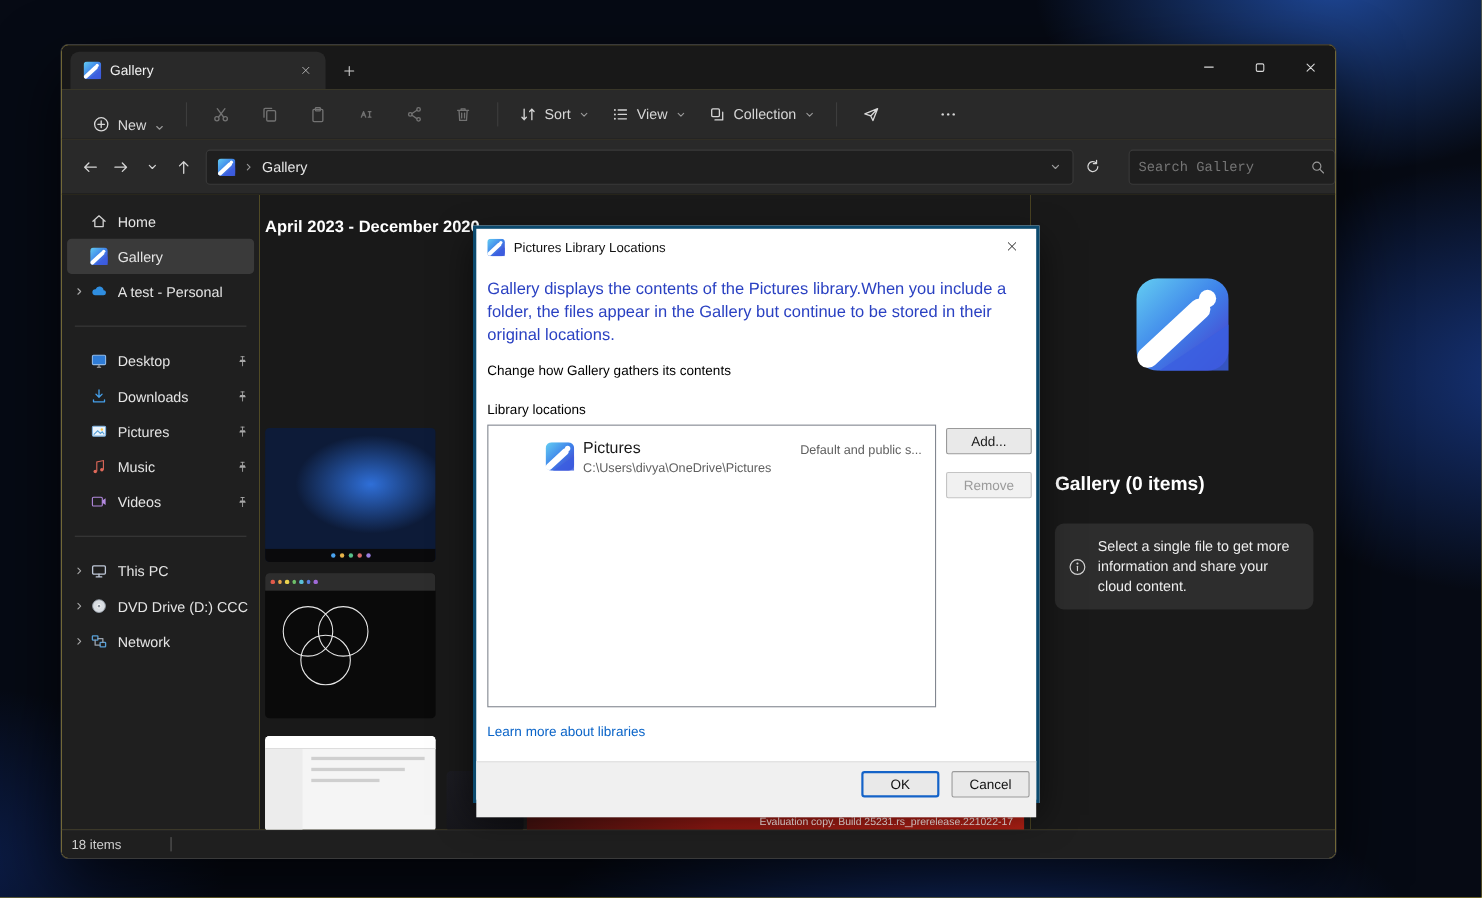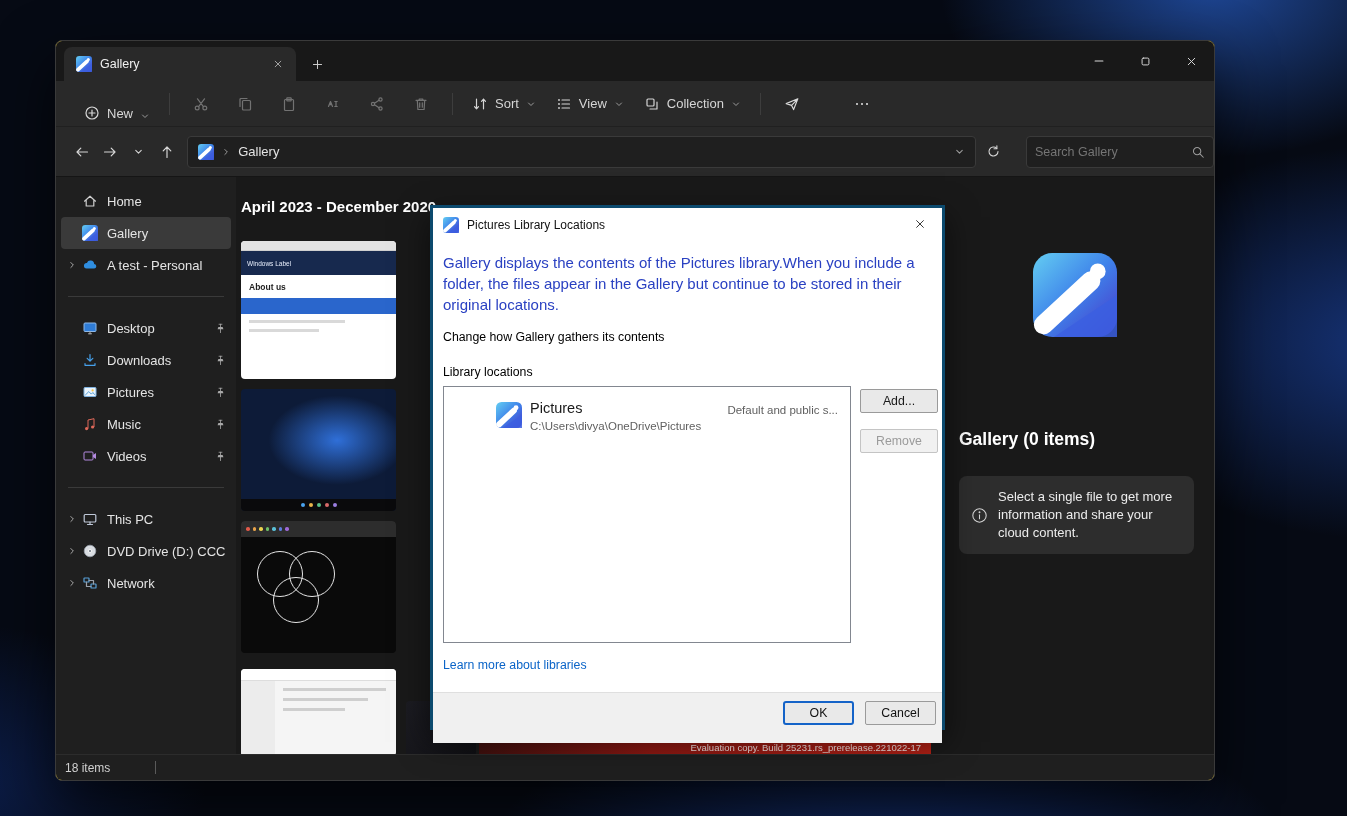--- a/index.html
+++ b/index.html
@@ -40,21 +40,21 @@
 
   .addrrow{height:50px;background:#292929;display:flex;align-items:center;padding-left:12px;flex:0 0 auto;border-bottom:1px solid #151515}
   .nav-btn{width:32px;height:32px;border-radius:4px;display:flex;align-items:center;justify-content:center;color:#d5d5d5;cursor:pointer}
   .addrbar{width:888px;height:32px;margin-left:6px;background:#1f1f1f;border:1px solid #3a3a3a;border-radius:4px;
     display:flex;align-items:center;gap:7px;padding:0 10px;color:#e4e4e4;font-size:13px;cursor:text}
   .crumb-chev{color:#9a9a9a}
   .addr-spacer{flex:1}
   .refresh{margin-left:4px}
   .searchbox{width:188px;height:32px;margin-left:18px;background:#1f1f1f;border:1px solid #3a3a3a;border-radius:4px;
     display:flex;align-items:center;padding:0 8px;gap:6px}
-  .searchbox input{flex:1;min-width:0;background:transparent;border:none;outline:none;color:#cfcfcf;font-size:12.5px;font-family:Liberation Sans, sans-serif}
+  .searchbox input{flex:1;min-width:0;background:transparent;border:none;outline:none;color:#cfcfcf;font-size:12.5px;font-family:Liberation Mono, monospace}
   .searchbox .mag{color:#9a9a9a}
 
   .bodyrow{flex:1;display:flex;min-height:0}
   .sidebar{width:180px;background:#1f1f1f;padding-top:8px;flex:0 0 auto}
   .side-row{position:relative;display:flex;align-items:center;height:32px;margin:0 5px;padding-left:4px;border-radius:4px;color:#e4e4e4;font-size:13px;cursor:pointer}
   .side-row.selected{background:#3a3a3a}
   .side-chev{width:14px;display:flex;justify-content:center;color:#a8a8a8}
   .side-ic{width:22px;display:flex;justify-content:center;margin-right:6px}
   .side-label{flex:1;white-space:nowrap;overflow:hidden}
   .side-pin{width:18px;display:flex;justify-content:center;margin-right:2px;color:#a0a0a0}
@@ -518,28 +518,20 @@
                 <path d="M4.5 7v4.5H9M11.5 9V5.5H7" style="stroke:#9aa2ac"></path>
               </svg>
             </span>
           <span class="side-label">Network</span>
         </div>
       </div>
 
       <div class="main">
         <div class="group-title">April 2023 - December 2020</div>
 
-        <div class="thumb t1">
-          <div class="t1-chrome"></div>
-          <div class="t1-band">Windows Label</div>
-          <div class="t1-sub">About us</div>
-          <div class="t1-blue"></div>
-          <div class="t1-line"></div>
-          <div class="t1-line" style="width:45%"></div>
-        </div>
 
         <div class="thumb t2">
           <div class="t2-task">
             <span class="dot" style="background:#4aa3f0"></span>
             <span class="dot" style="background:#e8b44a"></span>
             <span class="dot" style="background:#58c08a"></span>
             <span class="dot" style="background:#d86a6a"></span>
             <span class="dot" style="background:#9a7ee0"></span>
           </div>
         </div>

